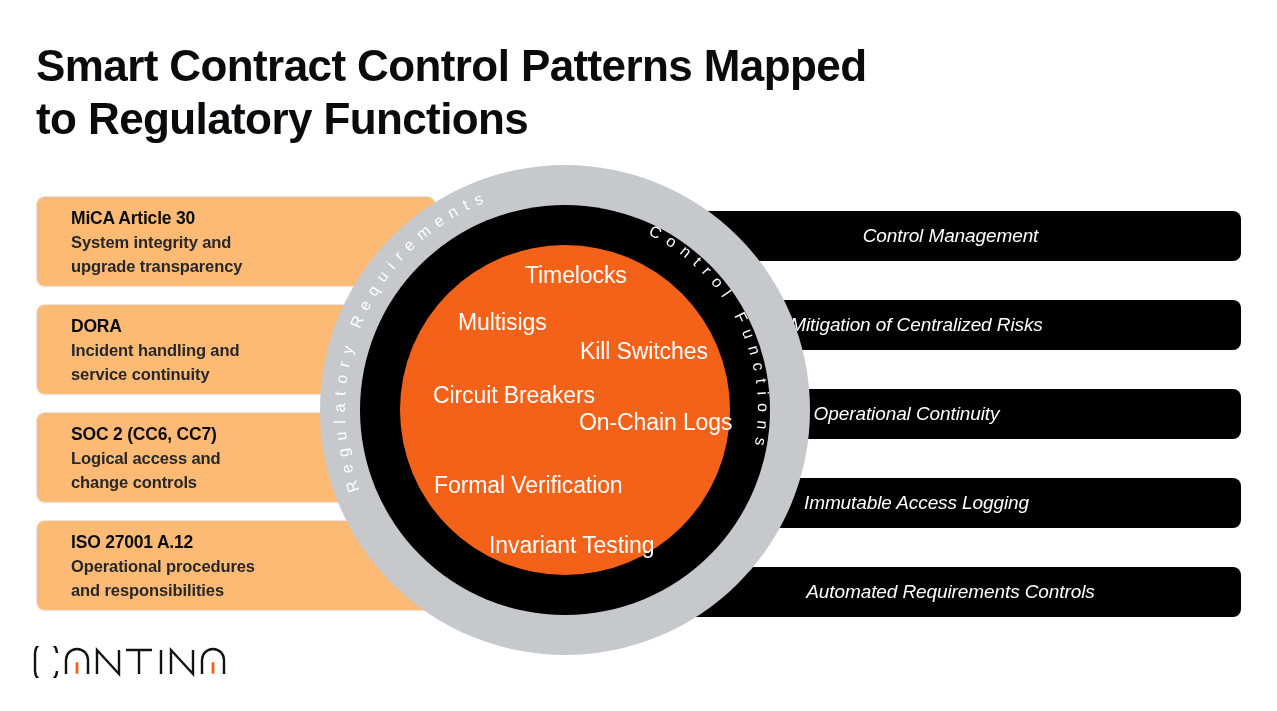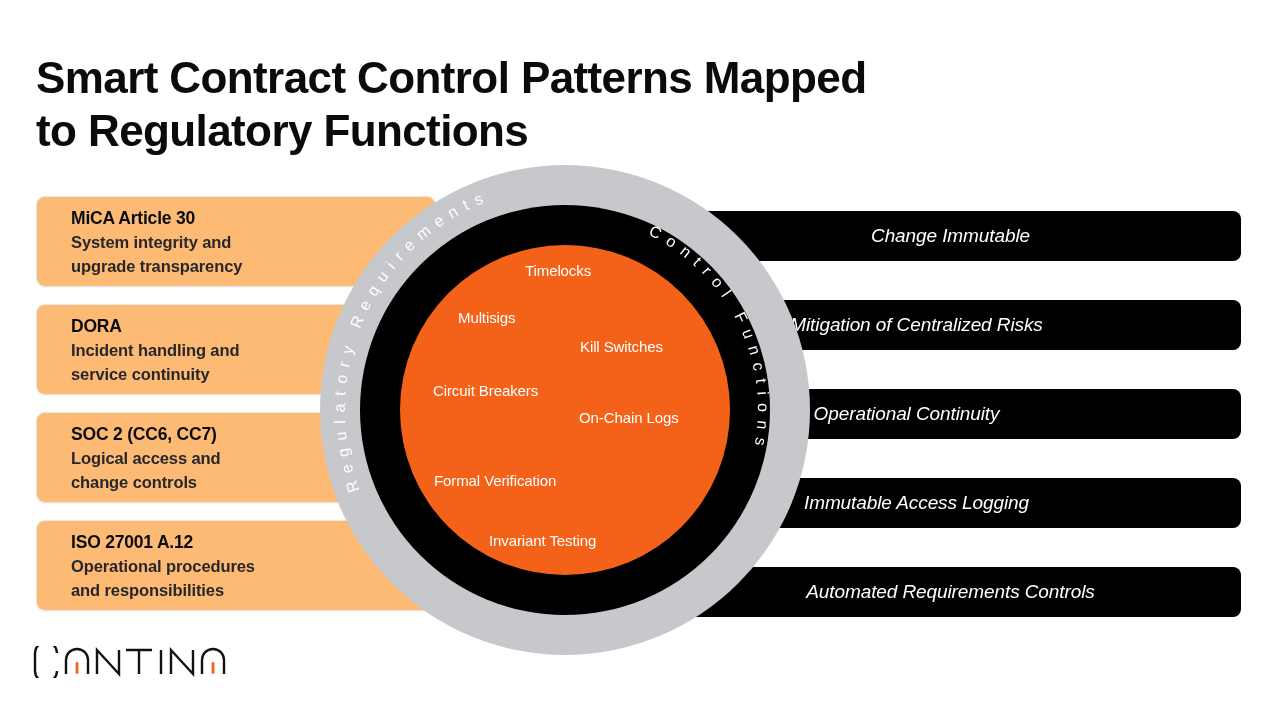--- a/index.html
+++ b/index.html
@@ -8,21 +8,21 @@
     width:1277px; height:711px;
     font-family:"Liberation Sans","DejaVu Sans",sans-serif;
     color:#0a0a0a;
     position:relative;
     overflow:hidden;
   }
 
   
   .title {
     position:absolute;
-    left:36px; top:52px;
+    left:36px; top:40px;
     width:1060px;
     font-size:44px;
     font-weight:bold;
     line-height:1.2;
     letter-spacing:-0.6px;
     color:#0b0b0d;
     white-space:pre-line;
   }
 
   
@@ -122,21 +122,21 @@
     font-family:"Liberation Sans","DejaVu Sans",sans-serif;
     font-size:16px;
     letter-spacing:8px;
   }
 
   
   .patterns { position:absolute; left:0; top:0; width:490px; height:490px; }
   .pattern {
     position:absolute;
     color:#ffffff;
-    font-size:15px;
+    font-size:23px;
     letter-spacing:-0.1px;
     white-space:nowrap;
     text-align:center;
   }
   .p-0 { top:97px; left:205px; }
   .p-1 { top:144px; left:125px;margin-left:13px; }
   .p-2 { top:173px; left:260px; }
   .p-3 { top:217px; left:93px;margin-left:20px; }
   .p-4 { top:244px; left:259px; }
   .p-5 { top:307px; left:114px; }
@@ -176,21 +176,21 @@
   </div>
   <div class="card">
     <div class="card-title">ISO 27001 A.12</div>
     <div class="card-desc">Operational procedures
 and responsibilities</div>
   </div>
 </div>
 
 <div class="bars">
   <div class="bar bar-0">
-    <span class="bar-label">Change Immutable</span>
+    <span class="bar-label">Control Management</span>
   </div>
   <div class="bar bar-1">
     <span class="bar-label">Mitigation of Centralized Risks</span>
   </div>
   <div class="bar bar-3">
     <span class="bar-label">Immutable Access Logging</span>
   </div>
   <div class="bar bar-2">
     <span class="bar-label">Operational Continuity</span>
   </div>

